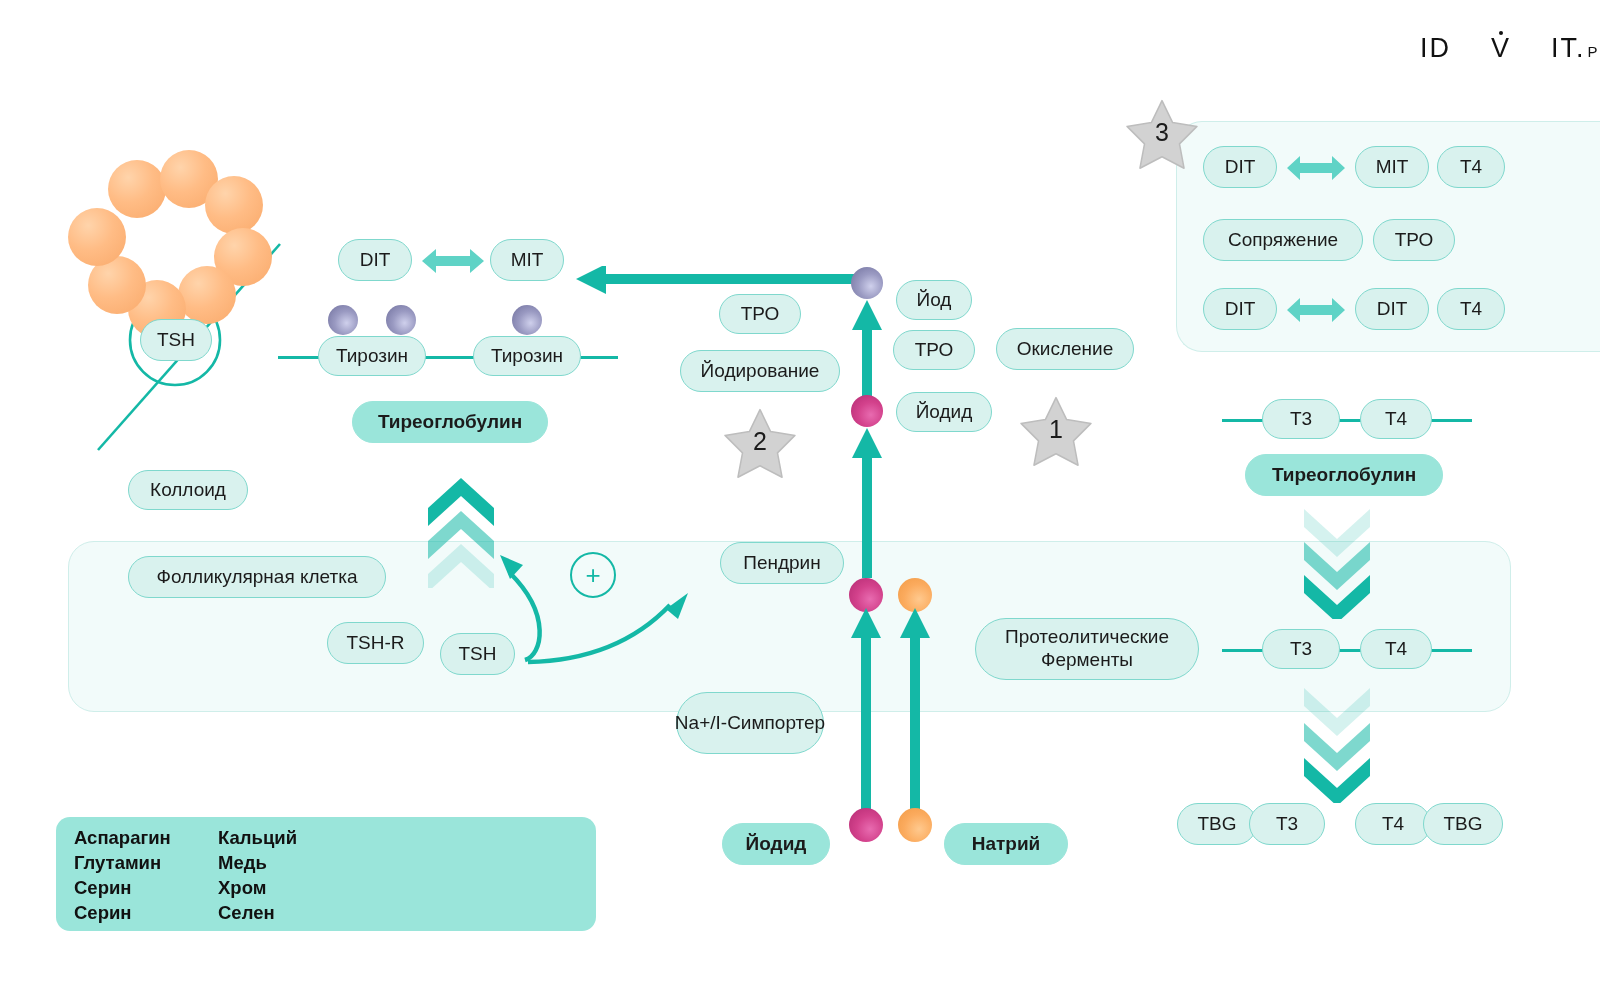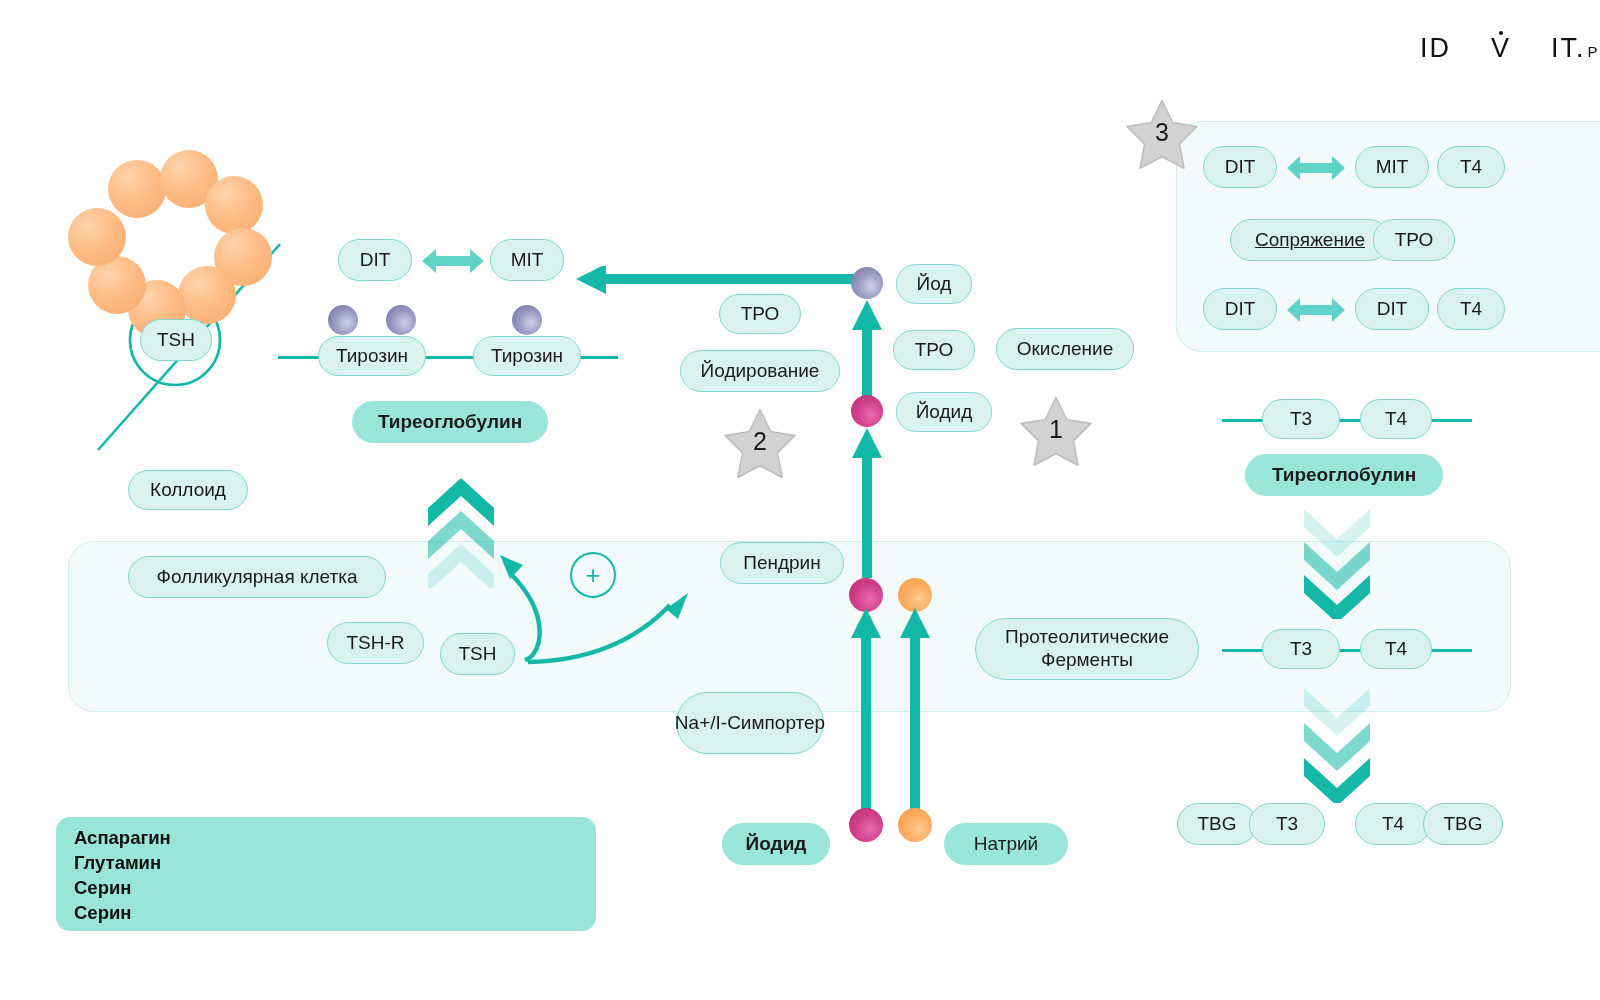--- a/index.html
+++ b/index.html
@@ -146,21 +146,21 @@
   <path d="M 33 33 L 66 63 L 66 81 L 33 51 L 0 81 L 0 63 Z" fill="#14b8a6" opacity="0.55"></path>
   <path d="M 33 66 L 66 96 L 66 114 L 33 84 L 0 114 L 0 96 Z" fill="#14b8a6" opacity="0.18"></path>
 </svg>
 
 <svg class="abs" style="left:576px;top:266px;" width="290" height="30">
   <path d="M 26 8 L 290 8 L 290 18 L 26 18 Z" fill="#14b8a6"></path>
   <path d="M 0 13 L 30 -2 L 30 28 Z" fill="#14b8a6"></path>
 </svg>
 
 <div class="sph purple" style="left:851px;top:267px;width:32px;height:32px;"></div>
-<div class="pill" style="left:896px;top:264px;width:76px;height:40px;">Йод</div>
+<div class="pill" style="left:896px;top:280px;width:76px;height:40px;">Йод</div>
 
 <div class="pill" style="left:719px;top:294px;width:82px;height:40px;">ТРО</div>
 <div class="pill" style="left:680px;top:350px;width:160px;height:42px;">Йодирование</div>
 
 <div class="pill" style="left:893px;top:330px;width:82px;height:40px;">ТРО</div>
 <div class="pill" style="left:996px;top:328px;width:138px;height:42px;">Окисление</div>
 
 <svg class="abs" style="left:850px;top:300px;" width="34" height="100">
   <path d="M 12 100 L 12 26 L 22 26 L 22 100 Z" fill="#14b8a6"></path>
   <path d="M 17 0 L 32 30 L 2 30 Z" fill="#14b8a6"></path>
@@ -190,21 +190,21 @@
 
 <div class="pill two" style="left:676px;top:692px;width:148px;height:62px;flex-direction:row;">
   <span>Na+/I-</span>
   <span>Симпортер</span>
 </div>
 
 <div class="sph magenta" style="left:849px;top:808px;width:34px;height:34px;"></div>
 <div class="sph orange2" style="left:898px;top:808px;width:34px;height:34px;"></div>
 
 <div class="pill solid" style="left:722px;top:823px;width:108px;height:42px;font-weight:bold;">Йодид</div>
-<div class="pill solid" style="left:944px;top:823px;width:124px;height:42px;font-weight:normal;">Натрий</div>
+<div class="pill solid" style="left:944px;top:823px;width:124px;height:42px;font-weight:bold;">Натрий</div>
 
 <div class="star" style="left:1018px;top:394px;width:76px;height:74px;">
   <svg width="76" height="74" viewBox="0 0 100 96">
     <path d="M50 4 L64 33 L96 38 L73 61 L79 93 L50 78 L21 93 L27 61 L4 38 L36 33 Z" fill="#d2d2d2" stroke="#bdbdbd" stroke-width="2" stroke-linejoin="round"></path>
   </svg>
   <span>1</span>
 </div>
 
 <div class="star" style="left:722px;top:406px;width:76px;height:74px;">
   <svg width="76" height="74" viewBox="0 0 100 96">
@@ -222,21 +222,21 @@
 
 <div class="panel rightpanel" style="left:1176px;top:121px;width:424px;height:231px;"></div>
 
 <div class="pill" style="left:1203px;top:146px;width:74px;height:42px;">DIT</div>
 <svg class="abs" style="left:1285px;top:153px;" width="62" height="30">
   <path d="M 2 15 L 15 3 L 15 10 L 47 10 L 47 3 L 60 15 L 47 27 L 47 20 L 15 20 L 15 27 Z" fill="#5fd3c6"></path>
 </svg>
 <div class="pill" style="left:1355px;top:146px;width:74px;height:42px;">MIT</div>
 <div class="pill" style="left:1437px;top:146px;width:68px;height:42px;">T4</div>
 
-<div class="pill" style="left:1230px;top:219px;width:160px;height:42px;text-decoration:underline;">Сопряжение</div>
+<div class="pill" style="left:1203px;top:219px;width:160px;height:42px;">Сопряжение</div>
 <div class="pill" style="left:1373px;top:219px;width:82px;height:42px;">ТРО</div>
 
 <div class="pill" style="left:1203px;top:288px;width:74px;height:42px;">DIT</div>
 <svg class="abs" style="left:1285px;top:295px;" width="62" height="30">
   <path d="M 2 15 L 15 3 L 15 10 L 47 10 L 47 3 L 60 15 L 47 27 L 47 20 L 15 20 L 15 27 Z" fill="#5fd3c6"></path>
 </svg>
 <div class="pill" style="left:1355px;top:288px;width:74px;height:42px;">DIT</div>
 <div class="pill" style="left:1437px;top:288px;width:68px;height:42px;">T4</div>
 
 <div class="hline" style="left:1222px;top:419px;width:52px;"></div>
@@ -275,13 +275,19 @@
 <div class="pill" style="left:1355px;top:803px;width:76px;height:42px;">T4</div>
 <div class="pill" style="left:1423px;top:803px;width:80px;height:42px;">TBG</div>
 
 <div id="nutrients">
   <div class="col">
     <div class="item">Аспарагин</div>
     <div class="item">Глутамин</div>
     <div class="item">Серин</div>
     <div class="item">Серин</div>
   </div>
+  <div class="col">
+    <div class="item">Кальций</div>
+    <div class="item">Медь</div>
+    <div class="item">Хром</div>
+    <div class="item">Селен</div>
+  </div>
 </div>
 
 </body></html>

